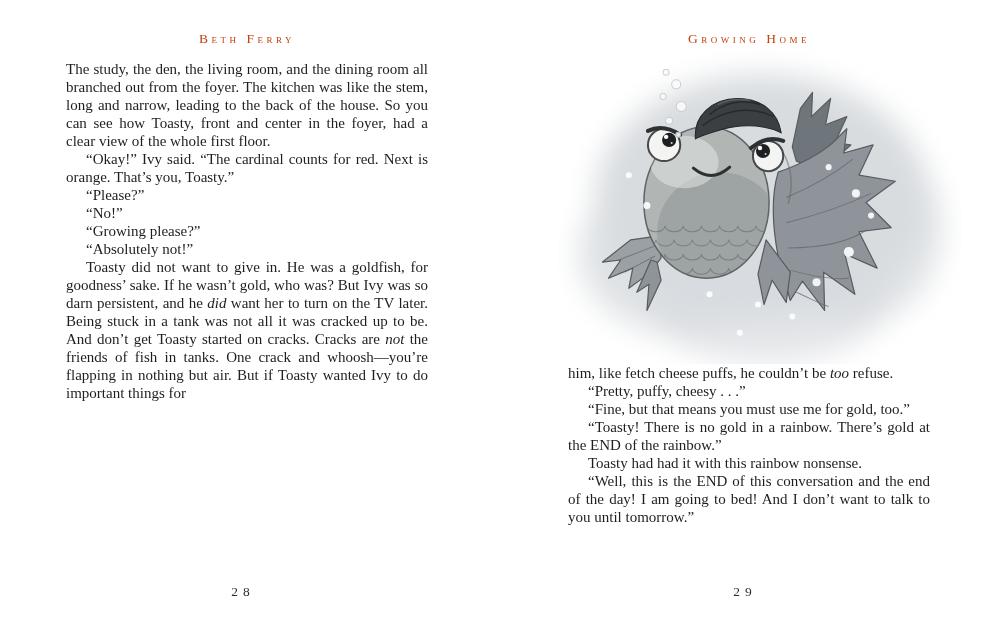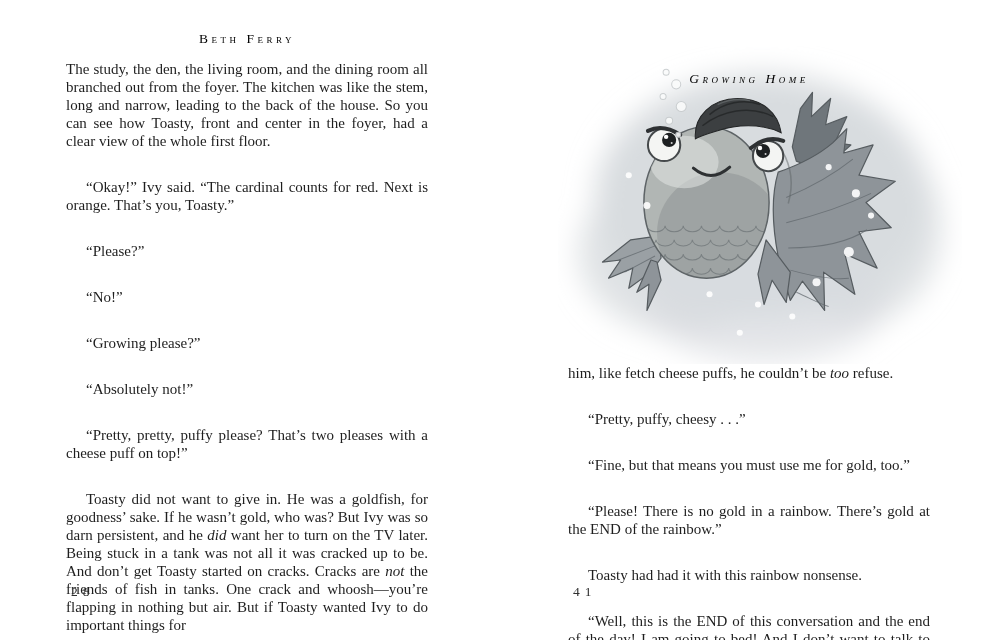--- a/index.html
+++ b/index.html
@@ -6,52 +6,51 @@
   body{
     width:1000px;height:640px;position:relative;overflow:hidden;
     background:#ffffff;color:#1e1e1e;
     font-family:"Liberation Serif", serif;
   }
   .page{position:absolute;top:0;width:362px;height:640px;}
   #left-page{left:66px;}
   #right-page{left:568px;}
   .running-head{
     position:absolute;top:31px;left:0;right:0;text-align:center;
-    font-size:13.5px;letter-spacing:3.5px;color:#000000;
+    font-size:13.5px;letter-spacing:3.5px;color:#c2410c;
     font-variant:small-caps;
   }
-  #right-page .running-head{font-style:italic;margin-top:40px;}
+  #right-page .running-head{}
   .body-text{
     position:absolute;left:0;right:0;text-align:justify;
     font-size:15px;line-height:18px;
   }
   #left-page .body-text{top:60px;}
   #right-page .body-text{top:364px;}
   .para{margin:0;}
-  .para.indent{text-indent:20px;margin-top:28px;}
+  .para.indent{text-indent:20px;}
   em{font-style:italic;}
   .page-number{
-    position:absolute;top:584px;left:0;right:13px;
+    position:absolute;top:584px;left:0;right:13px;text-align:center;
     font-size:13.5px;letter-spacing:5px;text-indent:5px;color:#2f2f2f;
   }
   .illustration{position:absolute;left:558px;top:46px;width:404px;height:318px;}
 </style>
 </head>
 <body>
 
 <div class="page" id="left-page">
   <div class="running-head">Beth Ferry</div>
   <div class="body-text">
       <p class="para"><span>The study, the den, the living room, and the dining room all branched out from the foyer. The kitchen was like the stem, long and narrow, leading to the back of the house. So you can see how Toasty, front and center in the foyer, had a clear view of the whole first floor.</span></p>
       <p class="para indent"><span>“Okay!” Ivy said. “The cardinal counts for red. Next is orange. That’s you, Toasty.”</span></p>
       <p class="para indent"><span>“Please?”</span></p>
       <p class="para indent"><span>“No!”</span></p>
       <p class="para indent"><span>“Growing please?”</span></p>
       <p class="para indent"><span>“Absolutely not!”</span></p>
-      <p class="para indent"><span>“Pretty, pretty, puffy please? That’s two pleases with a cheese puff on top!”</span></p>
       <p class="para indent"><span>Toasty did not want to give in. He was a goldfish, for goodness’ sake. If he wasn’t gold, who was? But Ivy was so darn persistent, and he </span><em>did</em><span> want her to turn on the TV later. Being stuck in a tank was not all it was cracked up to be. And don’t get Toasty started on cracks. Cracks are </span><em>not</em><span> the friends of fish in tanks. One crack and whoosh—you’re flapping in nothing but air. But if Toasty wanted Ivy to do important things for</span></p>
     </div>
   <div class="page-number">28</div>
 </div>
 
 <svg class="illustration" viewBox="0 0 400 315" xmlns="http://www.w3.org/2000/svg">
   <title>Grayscale watercolor illustration of a grumpy round goldfish wearing a dark beret, with flowing spiky fins and bubbles, on a soft gray wash</title>
   <defs>
     <filter id="soft" x="-40%" y="-40%" width="180%" height="180%">
         <feGaussianBlur stdDeviation="14"></feGaussianBlur>
@@ -145,18 +144,18 @@
       <circle cx="180" cy="284" r="3"></circle>
   </g>
 </svg>
 
 <div class="page" id="right-page">
   <div class="running-head">Growing Home</div>
   <div class="body-text">
       <p class="para"><span>him, like fetch cheese puffs, he couldn’t be </span><em>too</em><span> refuse.</span></p>
       <p class="para indent"><span>“Pretty, puffy, cheesy . . .”</span></p>
       <p class="para indent"><span>“Fine, but that means you must use me for gold, too.”</span></p>
-      <p class="para indent"><span>“Please! There is no gold in a rainbow. There’s gold at the END of the rainbow.”</span></p>
+      <p class="para indent"><span>“Toasty! There is no gold in a rainbow. There’s gold at the END of the rainbow.”</span></p>
       <p class="para indent"><span>Toasty had had it with this rainbow nonsense.</span></p>
       <p class="para indent"><span>“Well, this is the END of this conversation and the end of the day! I am going to bed! And I don’t want to talk to you until tomorrow.”</span></p>
     </div>
-  <div class="page-number">41</div>
+  <div class="page-number">29</div>
 </div>
 
 </body></html>

